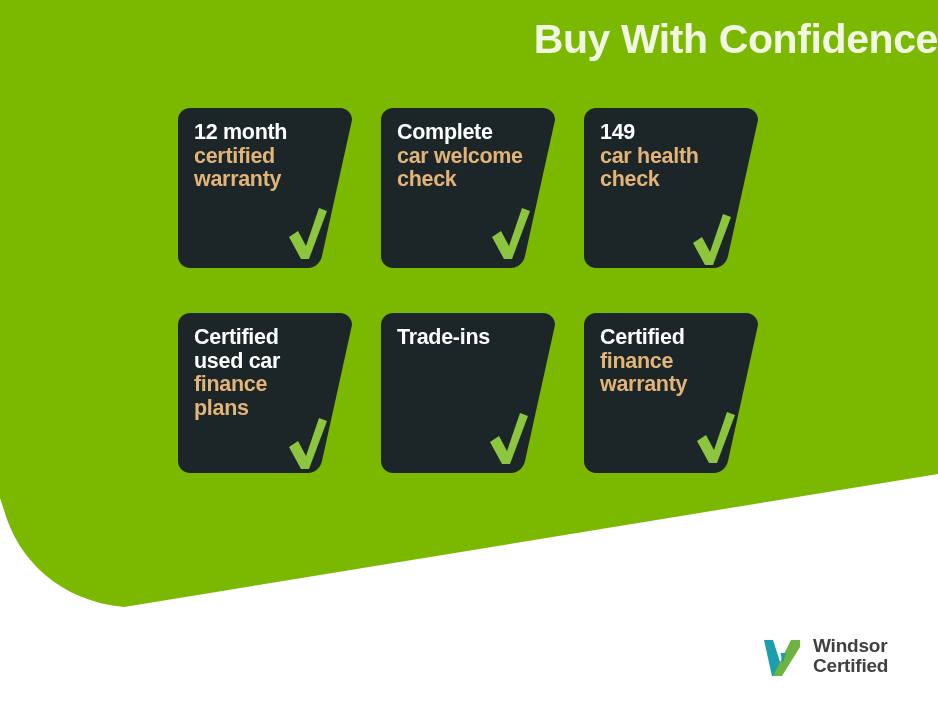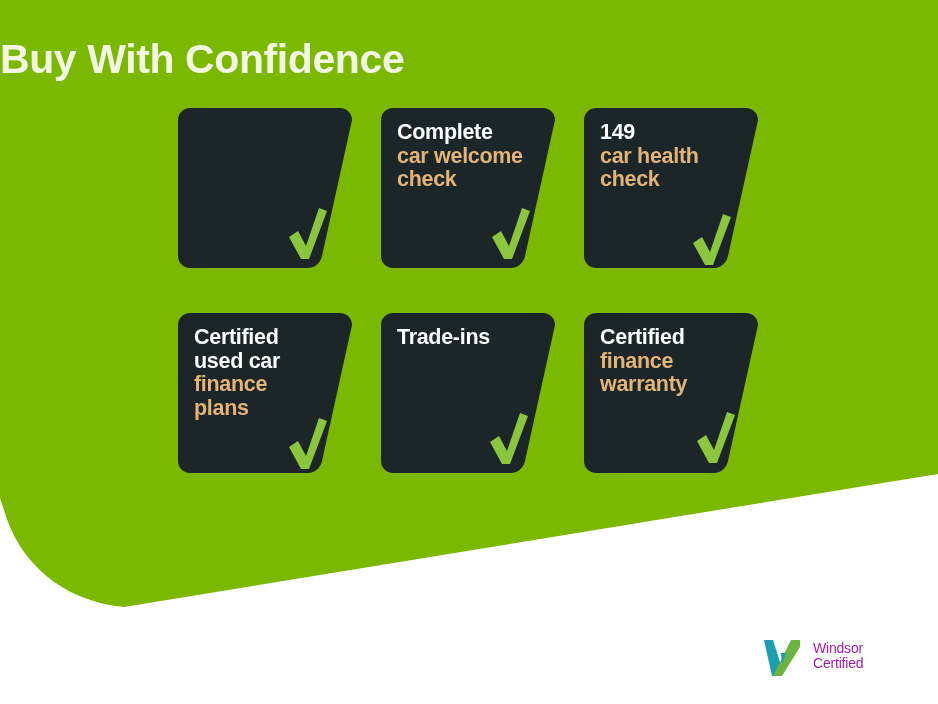--- a/index.html
+++ b/index.html
@@ -32,27 +32,26 @@
     height: 704px;
     pointer-events: none;
   }
 
   
   .title {
     position: absolute;
     left: 0;
     top: 16px;
     width: 938px;
-    text-align: left;
+    text-align: right;
     font-size: 41px;
     font-weight: bold;
     letter-spacing: -0.4px;
     color: #f2f7e4;
     font-family: "Liberation Sans", sans-serif;
-    margin-top: 20px;
   }
 
   
   .grid {
     position: absolute;
     left: 178px;
     top: 108px;
     width: 580px;
     height: 365px;
   }
@@ -101,24 +100,24 @@
     top: 629px;
     width: 168px;
     height: 54px;
     display: flex;
     align-items: center;
     gap: 9px;
   }
   .logo-mark { width: 44px; height: 44px; flex: 0 0 auto; }
   .logo-text {
     font-family: "Liberation Sans", sans-serif;
-    font-size: 14px;
-    font-weight: normal;
+    font-size: 19px;
+    font-weight: bold;
     line-height: 1.07;
-    color: #a21caf;
+    color: #404040;
     letter-spacing: -0.2px;
   }
   .logo-text span { display: block; }
 </style>
 </head>
 <body>
 
 <div id="stage">
 
   <svg class="green-backdrop" viewBox="0 0 938 704" width="938" height="704" preserveAspectRatio="none">
@@ -129,20 +128,25 @@
 
   <div class="grid">
 
     <div class="card c0 r0">
       <svg class="card-shape" viewBox="0 0 174 160" width="174" height="160">
         <path d="M 12,0 L 162,0 C 168.6,0 174,5.4 174,12 L 144,148 C 142.4,154.9 137,160 130,160 L 12,160 C 5.4,160 0,154.6 0,148 L 0,12 C 0,5.4 5.4,0 12,0 Z" fill="#1c2628"></path>
       </svg>
       <svg class="check" style="left:108px; top:98px;" width="42" height="56" viewBox="0 0 42 56">
         <path d="M 3,31 L 12,25 L 20,40 L 33,2 L 41,5 L 23,53 L 15,53 Z" fill="#8cc63f"></path>
       </svg>
+      <div class="card-body">
+        <span class="line-white">12 month</span>
+        <span class="line-tan">certified</span>
+        <span class="line-tan">warranty</span>
+      </div>
     </div>
 
     <div class="card c1 r0">
       <svg class="card-shape" viewBox="0 0 174 160" width="174" height="160">
         <path d="M 12,0 L 162,0 C 168.6,0 174,5.4 174,12 L 144,148 C 142.4,154.9 137,160 130,160 L 12,160 C 5.4,160 0,154.6 0,148 L 0,12 C 0,5.4 5.4,0 12,0 Z" fill="#1c2628"></path>
       </svg>
       <svg class="check" style="left:108px; top:98px;" width="42" height="56" viewBox="0 0 42 56">
         <path d="M 3,31 L 12,25 L 20,40 L 33,2 L 41,5 L 23,53 L 15,53 Z" fill="#8cc63f"></path>
       </svg>
       <div class="card-body">

